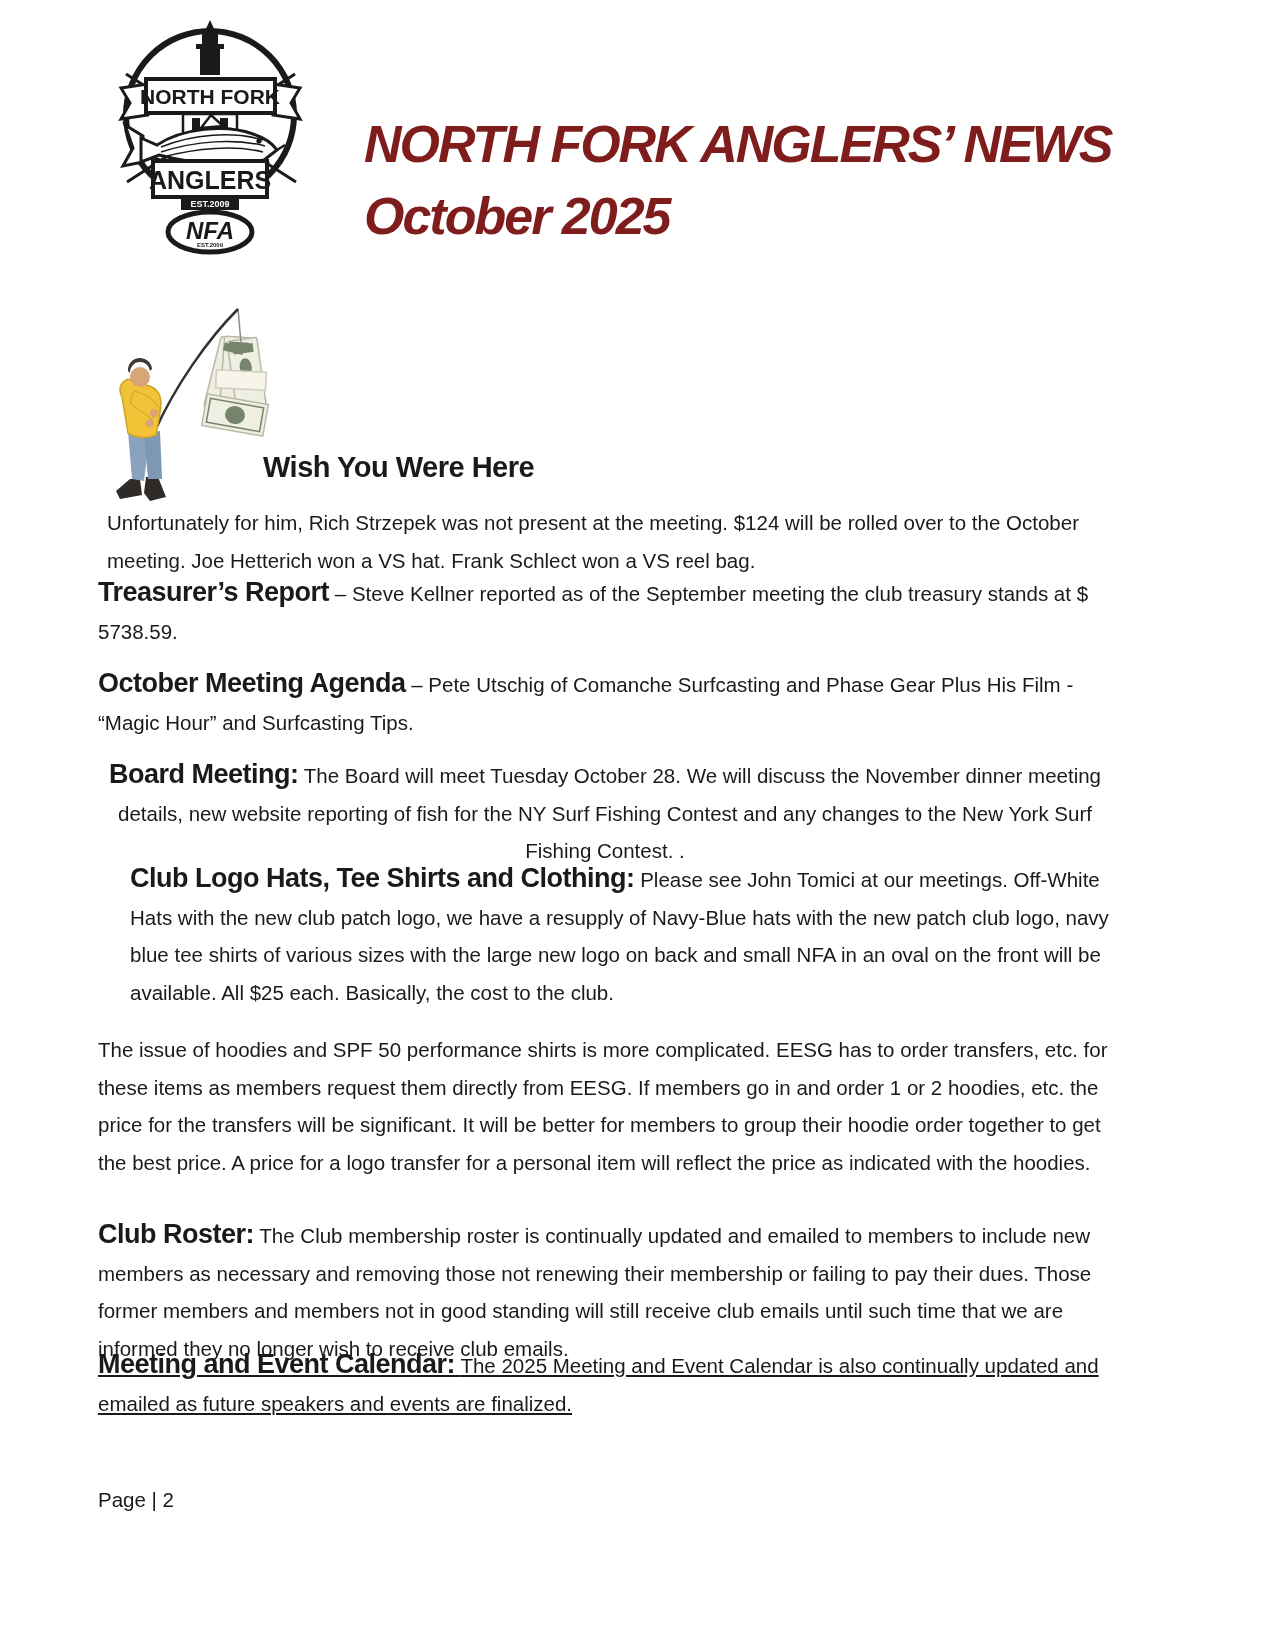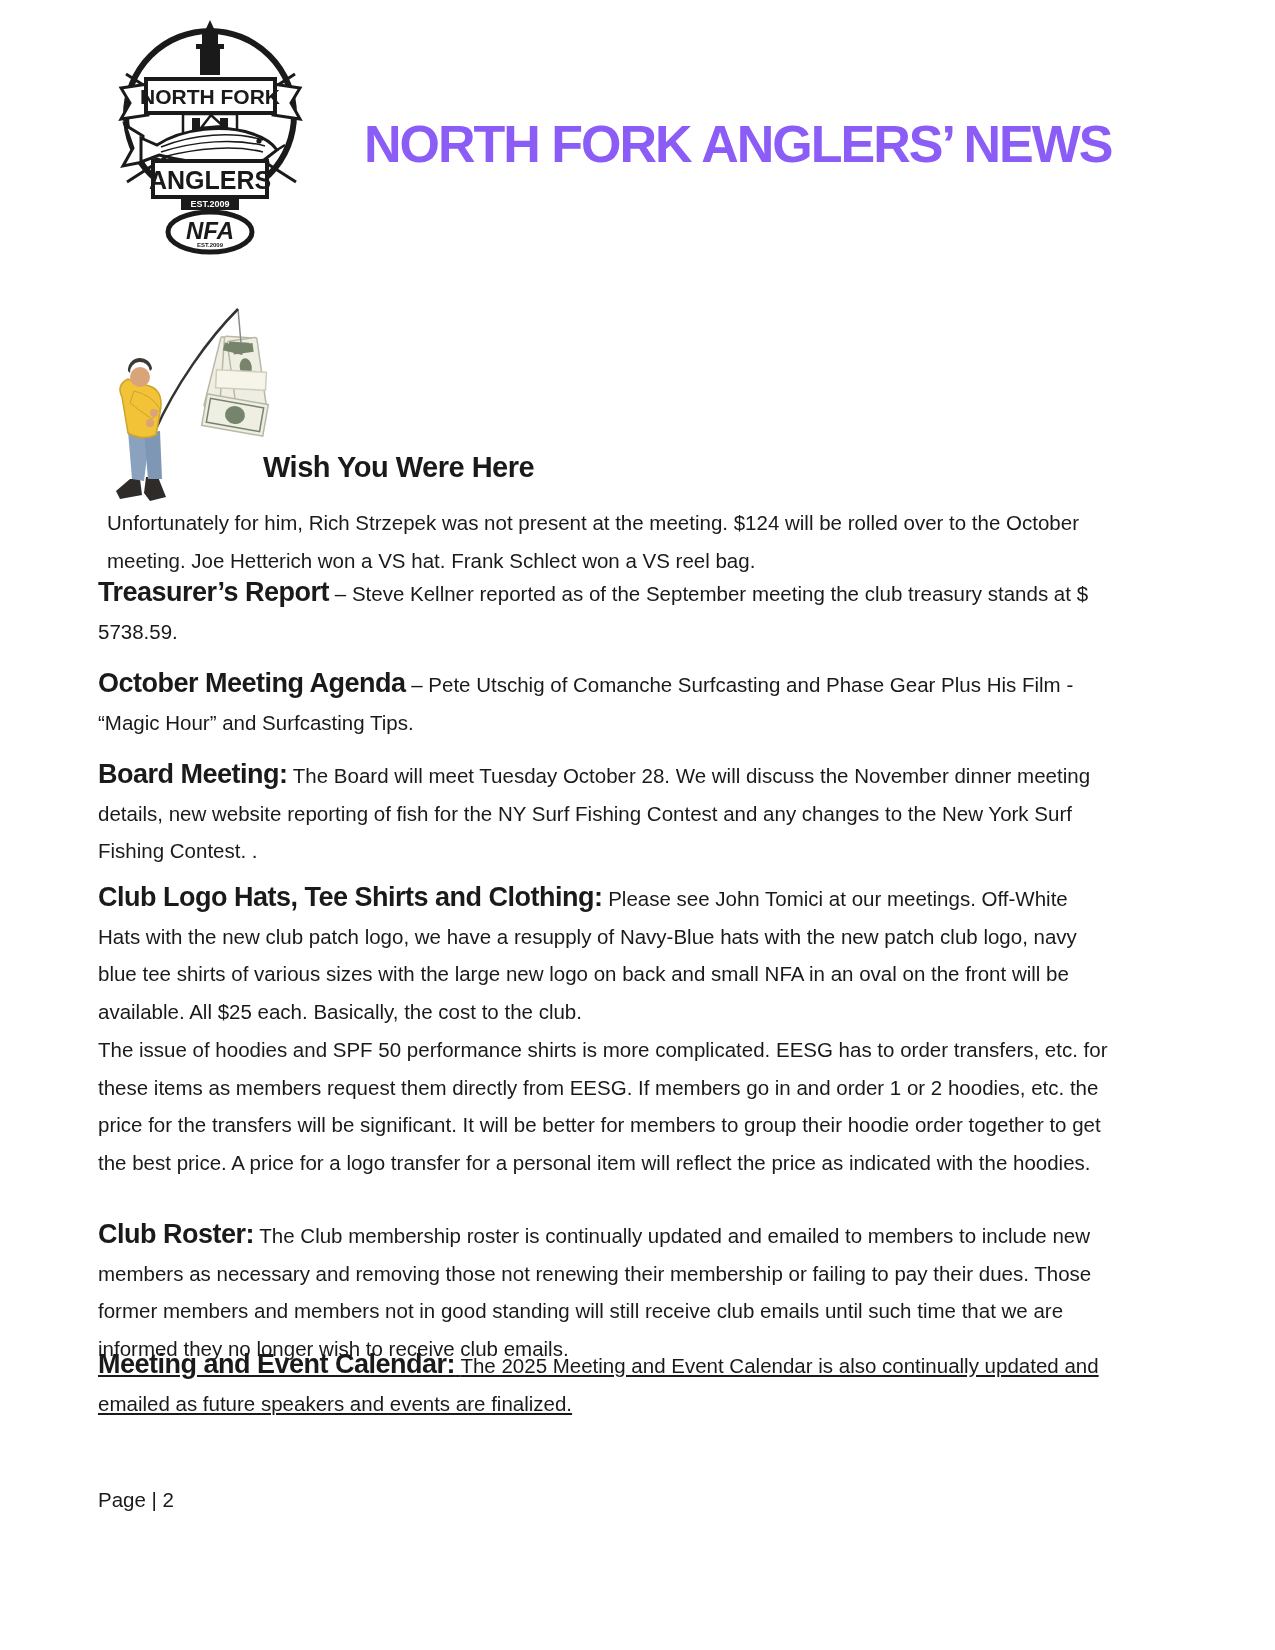--- a/index.html
+++ b/index.html
@@ -5,44 +5,44 @@
   html,body { margin:0; padding:0; background:#888; }
   .page {
     position:relative; width:1275px; height:1650px; margin:0 auto;
     background:#ffffff; overflow:hidden;
     font-family:"Liberation Sans", sans-serif; color:#1a1a1a;padding-left:8px;
   }
   
   .logo-wrap { position:absolute; left:113px; top:14px; }
   .title-block { position:absolute; left:364px; top:108px; }
   .title-line {
-    color:#8b5cf6; font-weight:700; font-size:52px; line-height:72px;
-    letter-spacing:-2px; white-space:nowrap;
+    color:#7f1d1d; font-weight:700; font-size:52px; line-height:72px;
+    letter-spacing:-2px; white-space:nowrap;font-style:italic;
   }
   
   .fisher-wrap { position:absolute; left:100px; top:281px; }
   
   .wish-h {
     position:absolute; left:263px; top:451px; font-size:29px; font-weight:700;
     letter-spacing:-0.5px; white-space:nowrap;
   }
   .wish-p {
     position:absolute; left:107px; top:492px; width:1000px;
     font-size:20.5px; line-height:37.5px;margin-top:12px;
   }
   
   .sec {
     position:absolute; left:98px; width:1014px; margin:0;
     font-size:20.5px; line-height:37.5px;
   }
   .sec-h { font-size:27px; font-weight:700; letter-spacing:-0.5px; }
   .sec-0 { top:574px; }
   .sec-1 { top:665px; }
-  .sec-2 { top:756px; }
-  .sec-3 { top:879px; }
+  .sec-2 { top:756px;text-align:center; }
+  .sec-3 { top:860px;margin-left:32px; }
   .sec-4 { top:1031px; }
   .sec-5 { top:1216px; }
   .sec-6 { top:1346px;text-decoration:underline; }
   .footer {
     position:absolute; left:98px; top:1488px; font-size:20.5px;
   }
   svg text { font-family:"Liberation Sans", sans-serif; }
 </style>
 </head>
 <body>
@@ -103,20 +103,21 @@
       <g>
         <ellipse cx="97" cy="218" rx="42" ry="20" fill="#ffffff" stroke="#1a1a1a" stroke-width="5"></ellipse>
         <text x="97" y="225" text-anchor="middle" font-size="24" font-weight="bold" fill="#1a1a1a" font-style="italic">NFA</text>
         <text x="97" y="233" text-anchor="middle" font-size="6" font-weight="bold" fill="#1a1a1a">EST.2009</text>
       </g>
     </svg>
   </div>
 
   <div class="title-block">
     <div class="title-line">NORTH FORK ANGLERS’ NEWS</div>
+    <div class="title-line">October 2025</div>
   </div>
 
   <div class="fisher-wrap">
     <svg width="172" height="226" viewBox="0 0 172 226">
 
       <g>
         <g fill="#efeee2" stroke="#b9b7a6" stroke-width="1.5">
           <rect x="112" y="58" width="30" height="72" rx="2" transform="rotate(14 127 94)"></rect>
           <rect x="122" y="56" width="30" height="74" rx="2" transform="rotate(4 137 93)"></rect>
           <rect x="132" y="58" width="30" height="74" rx="2" transform="rotate(-8 147 95)"></rect>

